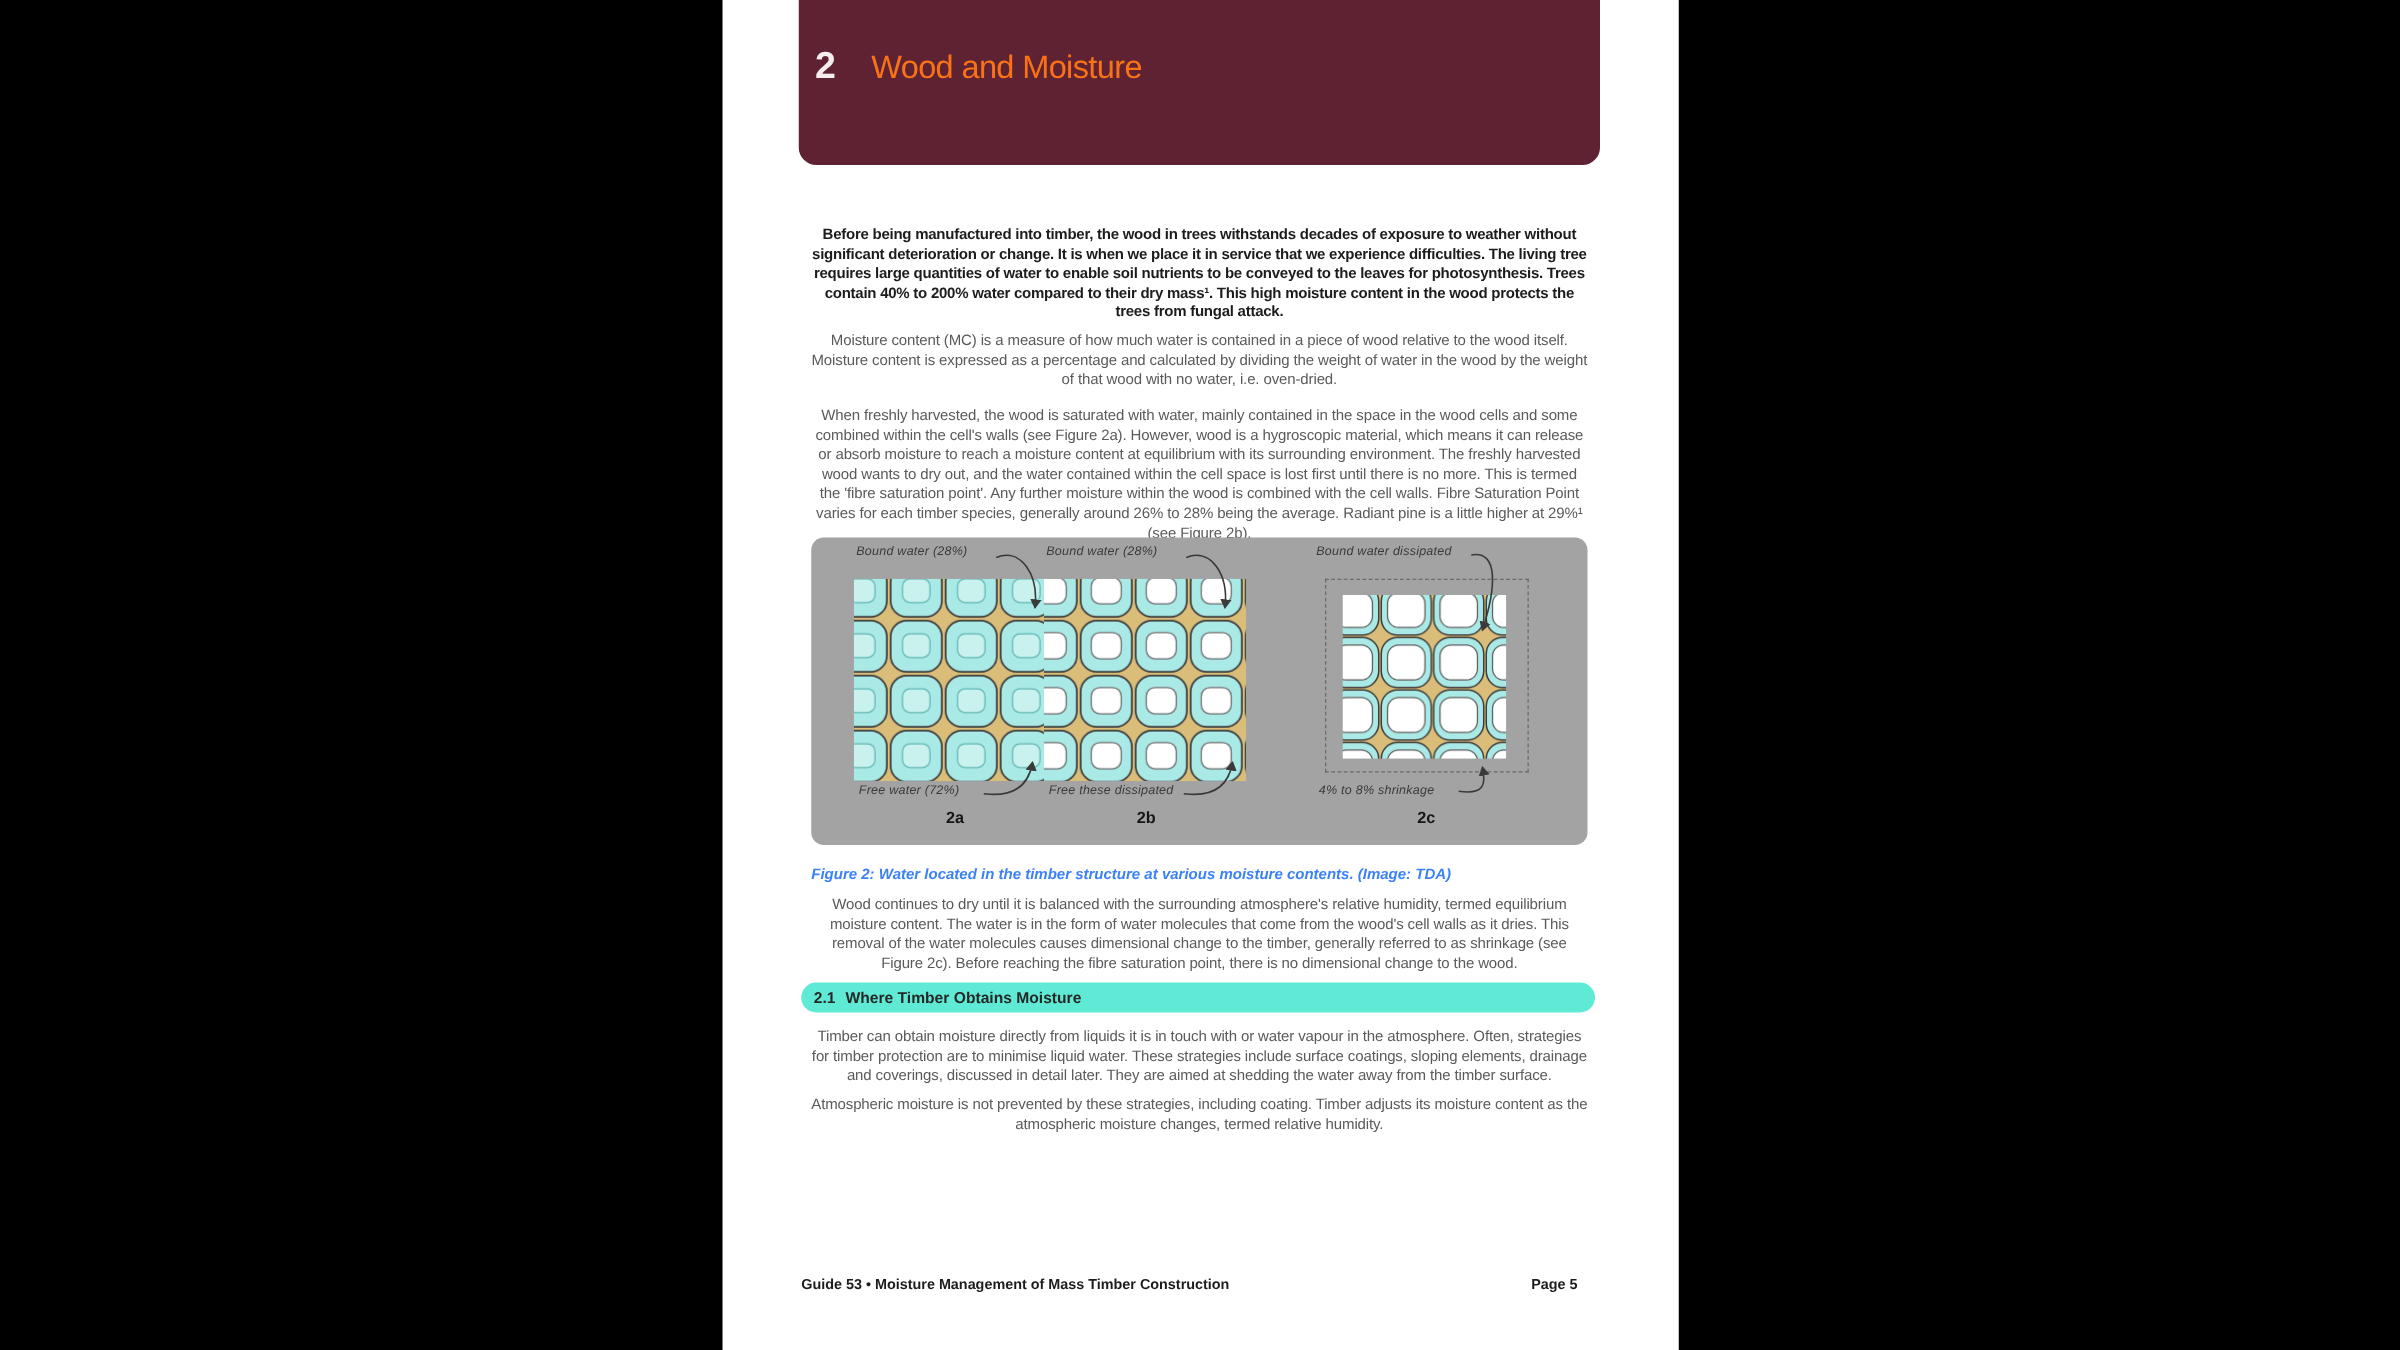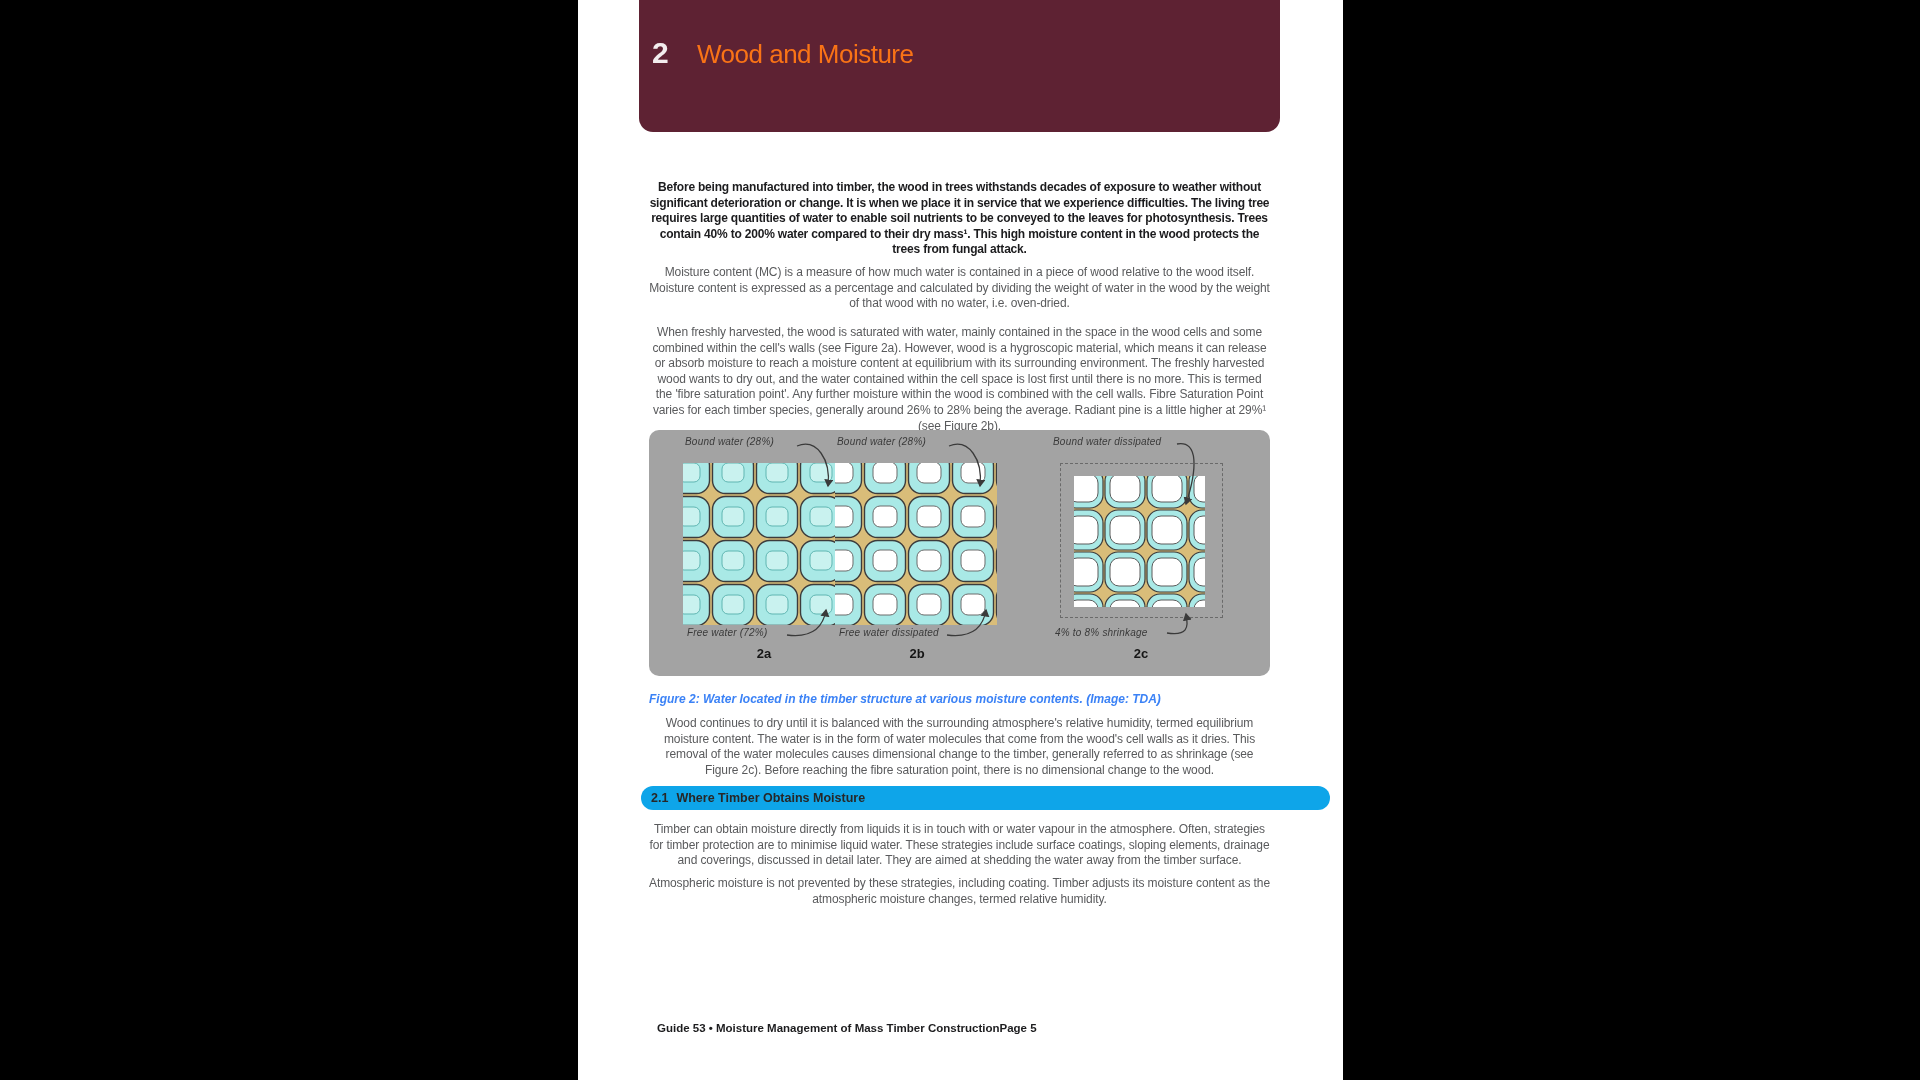--- a/index.html
+++ b/index.html
@@ -26,27 +26,27 @@
                 border:1.5px dashed #6a6a6a; }
   .annot { position:absolute; font-size:10px; font-style:italic; color:#3a3a3a;
            white-space:nowrap; letter-spacing:0.2px; }
   .panel-label { position:absolute; top:216px; width:100px; text-align:center;
                  font-size:13px; font-weight:bold; color:#161616; }
   .arrows { position:absolute; left:0; top:0; pointer-events:none; }
 
   .fig-caption { position:absolute; left:71px; top:692px; width:621px;
                  font-size:12px; font-weight:bold; font-style:italic; color:#3b82f6; }
 
-  .section-bar { position:absolute; left:63px; top:786px; width:689px; height:24px;
-                 background:#0ea5e9; border-radius:12px; display:flex; align-items:center; }
+  .section-bar { position:absolute; left:63px; top:786px; width:635px; height:24px;
+                 background:#5eead4; border-radius:12px; display:flex; align-items:center; }
   .section-bar .num { font-size:12.5px; font-weight:bold; color:#272727; margin-left:10px; }
   .section-bar .ttl { font-size:12.5px; font-weight:bold; color:#272727; margin-left:8px; }
 
-  .footer { position:absolute; left:79px; top:1022px; width:621px; display:flex;
-            justify-content:flex-start; font-size:11.5px; font-weight:bold; color:#1c1c1e; }
+  .footer { position:absolute; left:63px; top:1022px; width:621px; display:flex;
+            justify-content:space-between; font-size:11.5px; font-weight:bold; color:#1c1c1e; }
 </style>
 </head>
 <body>
 
 <div class="stage">
   <div class="page">
 
     <div class="chapter-header">
       <div class="chapter-row">
         <span class="chapter-num">2</span>
@@ -91,21 +91,21 @@
             <rect x="6" y="7" width="30" height="28" rx="9" ry="9" fill="#ffffff" stroke="#5a5a5a" stroke-width="1"></rect>
           </pattern>
         </defs>
         <rect width="131" height="131" fill="url(#cellsC)"></rect>
       </svg>
 
       <span class="annot" style="left:36px; top:6px;">Bound water (28%)</span>
       <span class="annot" style="left:188px; top:6px;">Bound water (28%)</span>
       <span class="annot" style="left:404px; top:6px;">Bound water dissipated</span>
       <span class="annot" style="left:38px; top:197px;">Free water (72%)</span>
-      <span class="annot" style="left:190px; top:197px;">Free water dissipated</span>
+      <span class="annot" style="left:190px; top:197px;">Free these dissipated</span>
       <span class="annot" style="left:406px; top:197px;">4% to 8% shrinkage</span>
 
       <span class="panel-label" style="left:65px;">2a</span>
       <span class="panel-label" style="left:218px;">2b</span>
       <span class="panel-label" style="left:442px;">2c</span>
 
       <svg class="arrows" width="621" height="246" viewBox="0 0 621 246">
         <defs>
           <marker id="ah" markerWidth="7" markerHeight="7" refX="5" refY="3.5" orient="auto">
             <path d="M0,0 L6,3.5 L0,7 Z" fill="#3a3a3a"></path>

